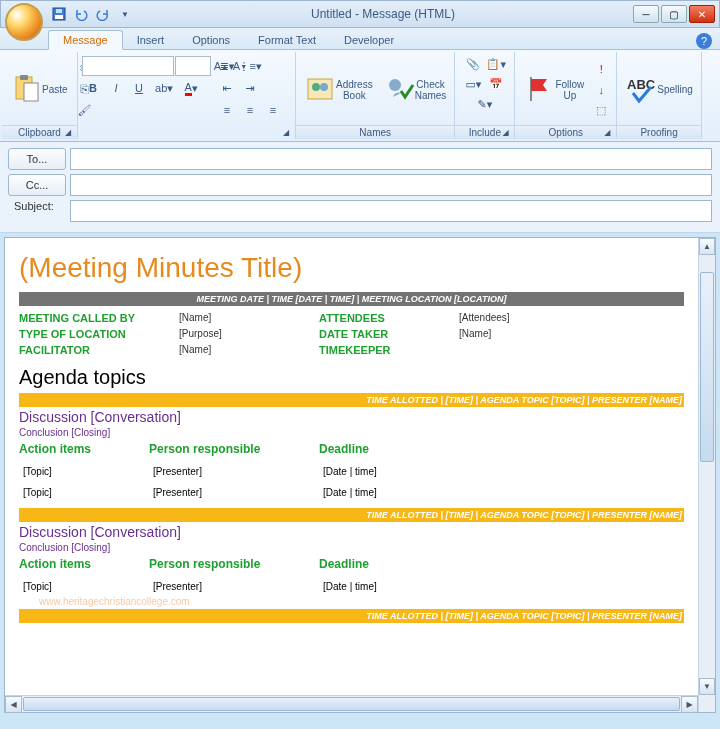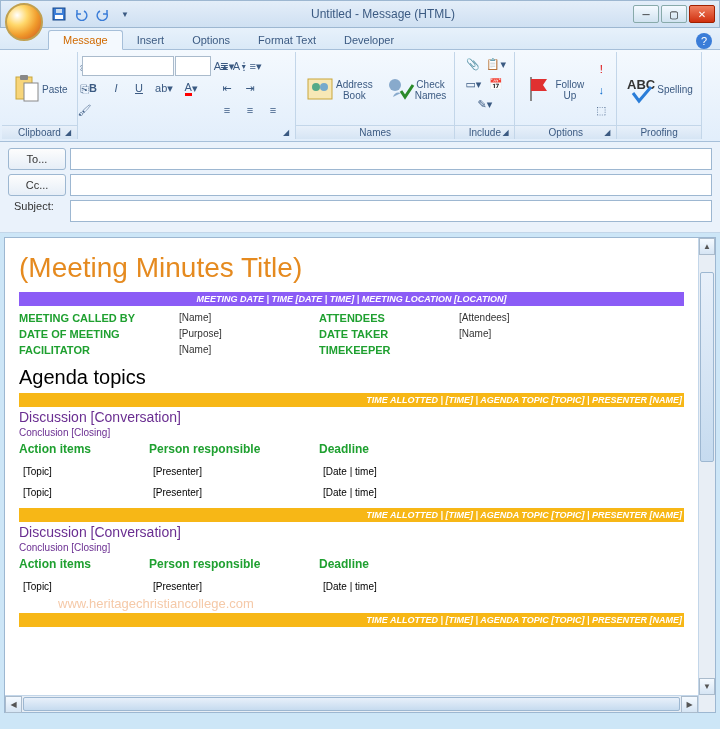--- a/index.html
+++ b/index.html
@@ -46,32 +46,32 @@
 
 .body-area { background: #fff; margin: 4px; border: 1px solid #9db7d1; height: 476px; position: relative; display: flex; }
 .doc { flex: 1; overflow: hidden; padding: 8px 14px; font-family: "Century Gothic", sans-serif; position: relative; }
 .scrollbar-v { width: 17px; background: #e8eef5; border-left: 1px solid #c3d6e9; position: relative; }
 .scroll-btn { height: 17px; background: linear-gradient(#f5faff, #d6e5f4); border: 1px solid #abc; display: flex; align-items: center; justify-content: center; font-size: 8px; color: #555; }
 .scroll-thumb { position: absolute; top: 34px; left: 1px; right: 1px; height: 190px; background: linear-gradient(#e8f0fa, #c6dbef); border: 1px solid #9db7d1; border-radius: 2px; }
 .scrollbar-h { position: absolute; bottom: 0; left: 0; right: 17px; height: 17px; background: #e8eef5; border-top: 1px solid #c3d6e9; display: flex; }
 .scroll-thumb-h { flex: 1; margin: 1px; background: linear-gradient(#e8f0fa, #c6dbef); border: 1px solid #9db7d1; border-radius: 2px; }
 
 .doc-title { color: #e58a1f; font-size: 28px; font-weight: normal; margin: 6px 0 8px 0; }
-.bar-purple { background: #8b5cf6; color: #fff; font-size: 9px; font-weight: bold; text-align: center; padding: 2px; font-style: italic; }
+.bar-purple { background: #737373; color: #fff; font-size: 9px; font-weight: bold; text-align: center; padding: 2px; font-style: italic; }
 .meta-grid { display: grid; grid-template-columns: 160px 140px 140px auto; row-gap: 4px; margin: 6px 0; font-size: 11px; }
 .meta-label { color: #1fa030; font-weight: bold; font-size: 11px; }
 .meta-val { color: #333; font-size: 10px; }
 .agenda-h { font-size: 20px; padding: 4px 0; }
 .bar-yellow { background: #f7b716; color: #fff; font-size: 9px; font-weight: bold; text-align: right; padding: 2px; font-style: italic; }
 .disc { color: #6a2e91; font-size: 14px; margin: 2px 0; }
 .conc { color: #6a2e91; font-size: 10px; margin: 2px 0 4px 0; }
 .item-grid { display: grid; grid-template-columns: 130px 170px auto; row-gap: 10px; font-size: 11px; }
 .item-head { color: #1fa030; font-weight: bold; font-size: 12px; }
 .item-val { font-size: 10px; padding-left: 4px; }
-.watermark { color: #f5c9a8; font-size: 13px; margin: 4px 0 2px 39px; }
+.watermark { color: #f5c9a8; font-size: 10px; margin: 4px 0 2px 20px; }
 .clip-icon { position: absolute; right: 0; top: 0; width: 17px; height: 17px; background: #f5d99a; border: 1px solid #d6a84a; border-radius: 2px; font-size: 10px; text-align: center; }
 
 svg { display: block; }
 </style>
 </head>
 <body>
 
 <div class="titlebar">
   <div class="office-btn"></div>
   <div class="qat">
@@ -277,21 +277,21 @@
 <div class="body-area">
   <div class="clip-icon">📋</div>
   <div class="doc">
     <div class="doc-title">(Meeting Minutes Title)</div>
     <div class="bar-purple">MEETING DATE | TIME [DATE | TIME] | MEETING LOCATION [LOCATION]</div>
     <div class="meta-grid">
       <div class="meta-label">MEETING CALLED BY</div>
       <div class="meta-val">[Name]</div>
       <div class="meta-label">ATTENDEES</div>
       <div class="meta-val">[Attendees]</div>
-      <div class="meta-label">DATE OF MEETING</div>
+      <div class="meta-label">TYPE OF LOCATION</div>
       <div class="meta-val">[Purpose]</div>
       <div class="meta-label">DATE TAKER</div>
       <div class="meta-val">[Name]</div>
       <div class="meta-label">FACILITATOR</div>
       <div class="meta-val">[Name]</div>
       <div class="meta-label">TIMEKEEPER</div>
       <div class="meta-val"></div>
     </div>
     <div class="agenda-h">Agenda topics</div>
 

